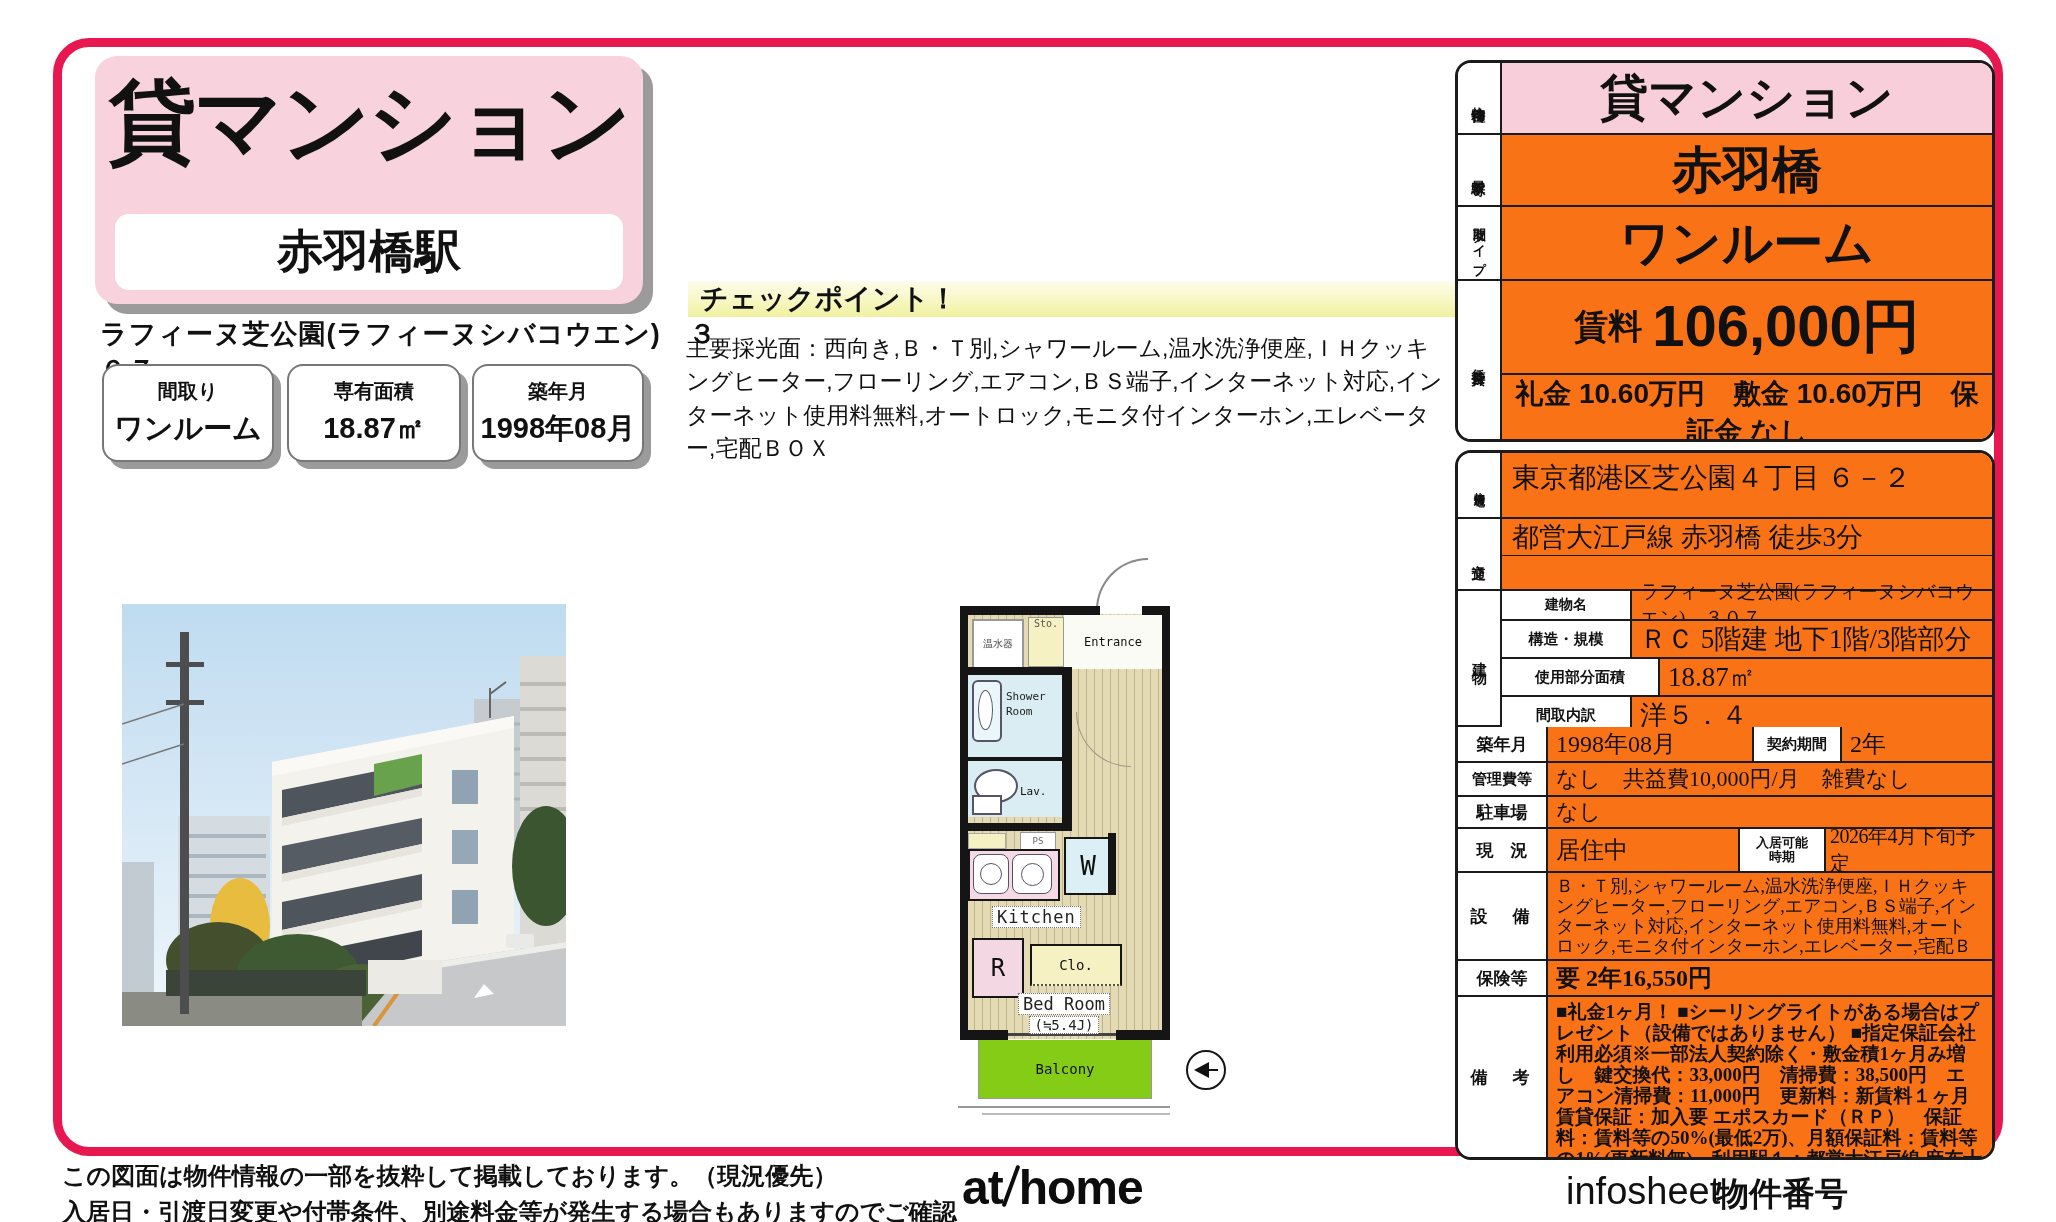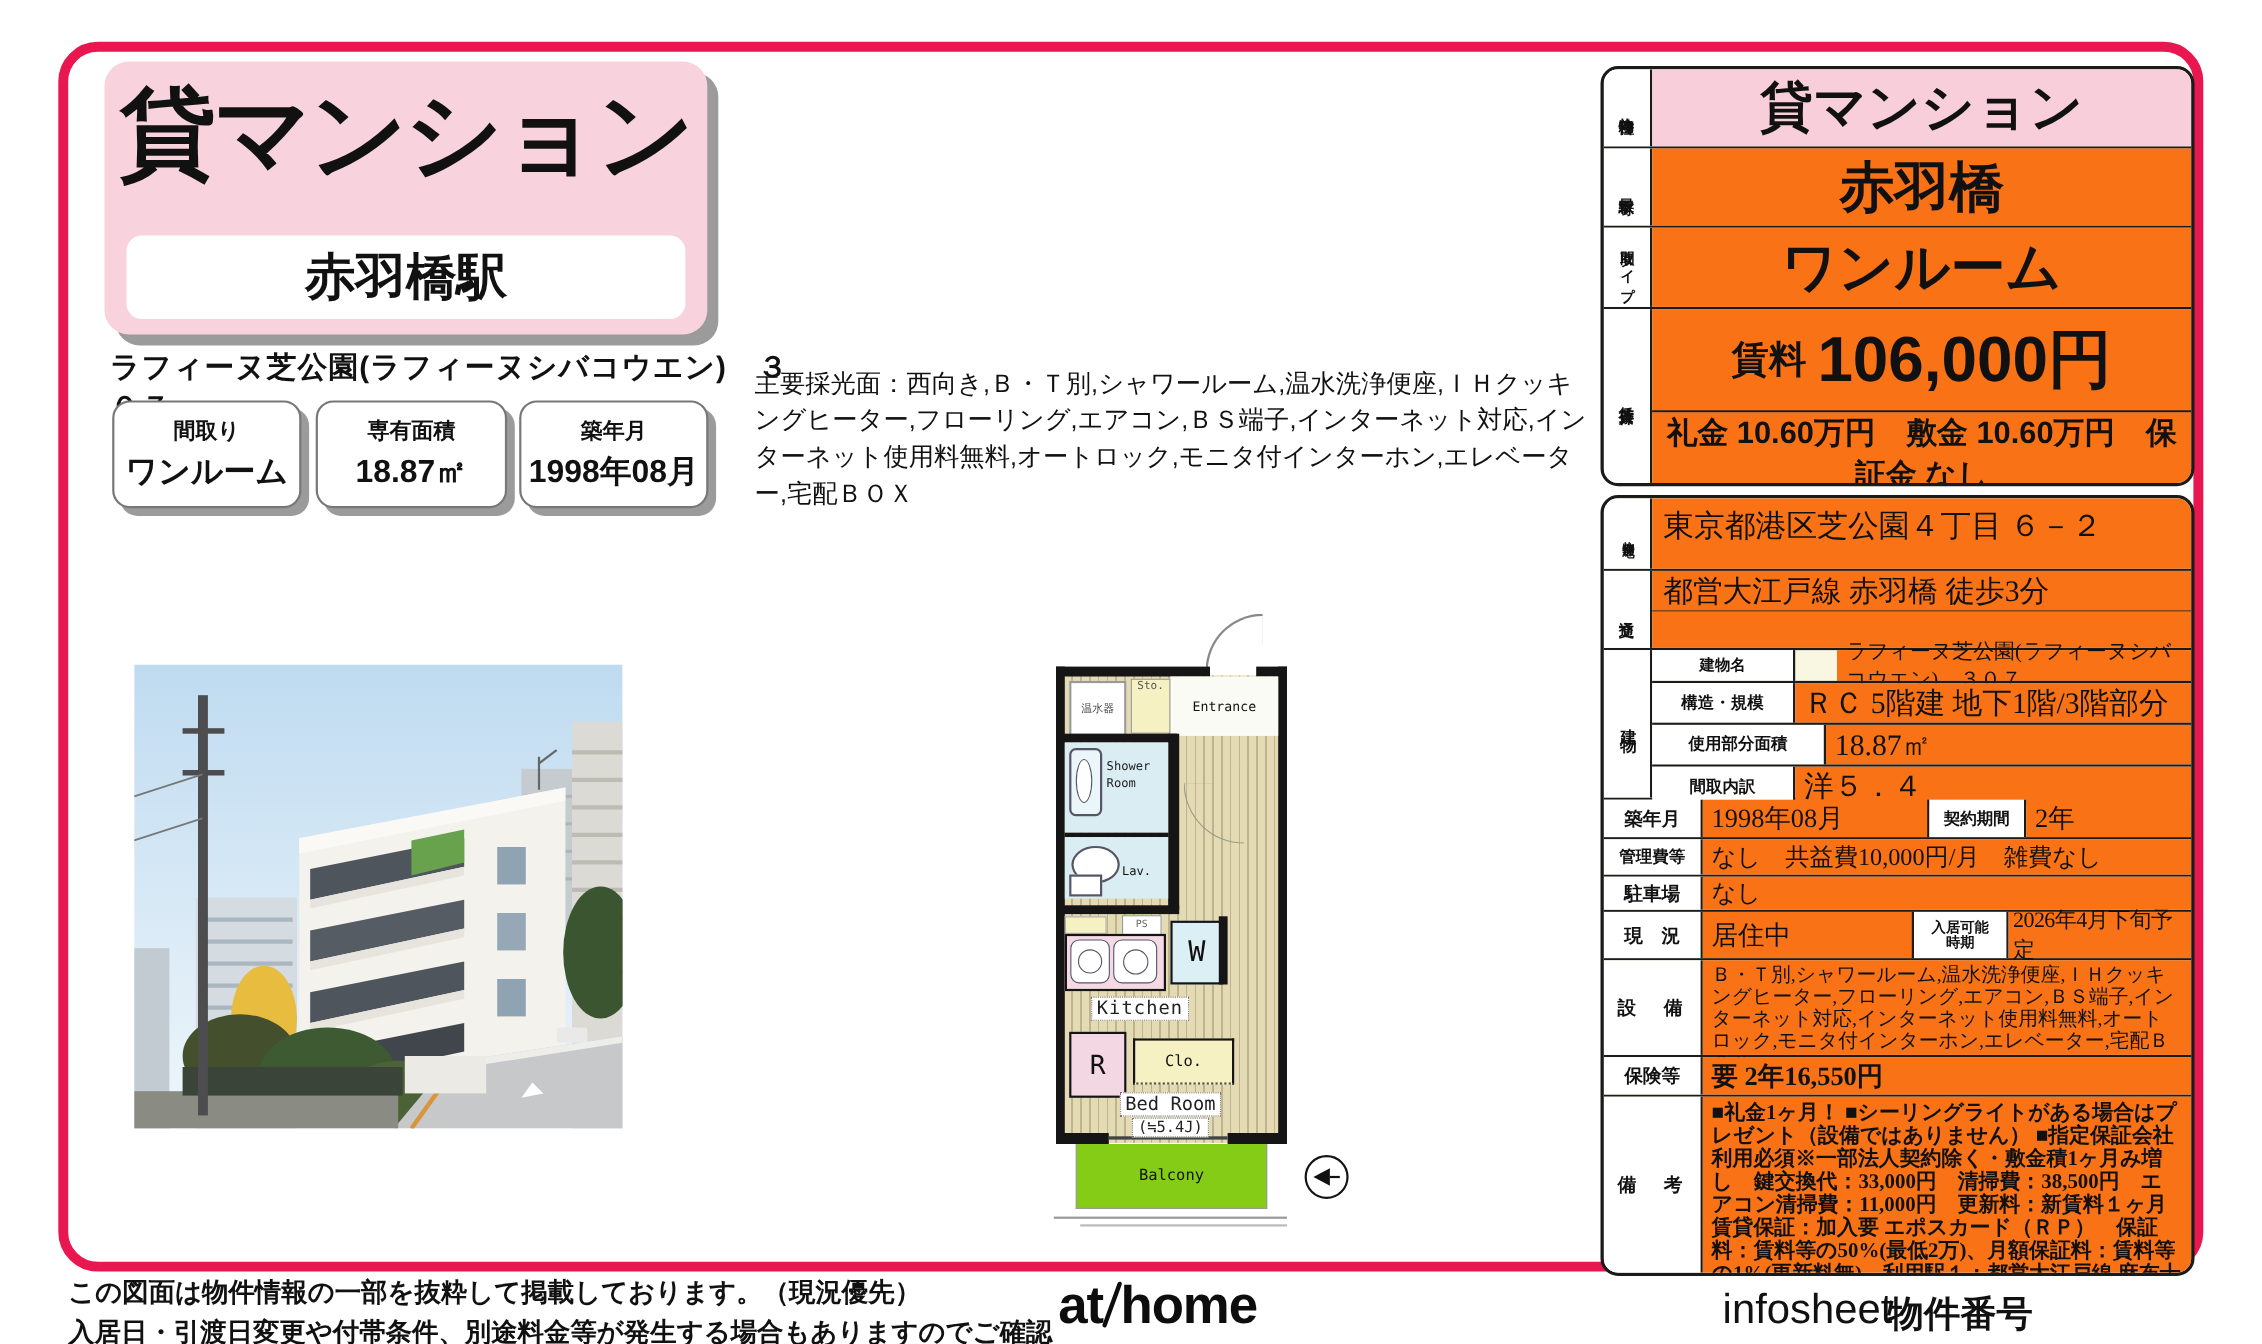--- a/index.html
+++ b/index.html
@@ -69,20 +69,21 @@
   </div>
   <div class="abs spec-box" style="left:287px;top:364px;width:170px;height:94px;">
     <div class="spec-label">専有面積</div>
     <div class="spec-value">18.87㎡</div>
   </div>
   <div class="abs spec-box" style="left:472px;top:364px;width:168px;height:94px;">
     <div class="spec-label">築年月</div>
     <div class="spec-value">1998年08月</div>
   </div>
 
+  <div class="abs checkpoint" style="left:688px;top:281px;width:756px;height:36px;">チェックポイント！</div>
   <div class="abs desc" style="left:686px;top:332px;width:758px;">主要採光面：西向き,Ｂ・Ｔ別,シャワールーム,温水洗浄便座,ＩＨクッキングヒーター,フローリング,エアコン,ＢＳ端子,インターネット対応,インターネット使用料無料,オートロック,モニタ付インターホン,エレベーター,宅配ＢＯＸ</div>
 
   <svg class="abs" style="left:122px;top:604px;" width="444" height="422" viewBox="0 0 444 422">
     <defs>
       <linearGradient id="sky" x1="0" y1="0" x2="0" y2="1">
         <stop offset="0" stop-color="#BFDBF0"></stop>
           <stop offset="1" stop-color="#EFF6FB"></stop>
       </linearGradient>
     </defs>
     <rect x="0" y="0" width="444" height="422" fill="url(#sky)"></rect>
@@ -317,21 +318,21 @@
         <div class="vcell serif" style="height:36px;flex:none;border-bottom:1.5px solid #1b1b1b;padding-left:10px;font-size:27px;">都営大江戸線 赤羽橋 徒歩3分</div>
         <div class="vcell" style="flex:1;"></div>
       </div>
     </div>
 
     <div class="trow" style="height:134px;">
       <div class="lcell" style="width:42px;">
           <span class="vlab" style="font-size:15px;letter-spacing:8px;">建物</span>
         </div>
       <div style="flex:1;display:flex;flex-direction:column;min-width:0;">
-        <div class="innrow first" style="height:28px;gap:38px;">
+        <div class="innrow first" style="height:28px;">
           <div class="lcell hlab" style="width:128px;font-size:14px;border-right:2px solid #1b1b1b;">建物名</div>
           <div class="vcell serif" style="font-size:19px;padding-left:8px;">ラフィーヌ芝公園(ラフィーヌシバコウエン)　３０７</div>
         </div>
         <div class="innrow" style="height:36px;">
           <div class="lcell hlab" style="width:128px;font-size:15px;">構造・規模</div>
           <div class="vcell serif" style="font-size:27px;padding-left:8px;">ＲＣ 5階建 地下1階/3階部分</div>
         </div>
         <div class="innrow" style="height:38px;">
           <div class="lcell hlab" style="width:128px;font-size:15px;padding:0 14px;line-height:1.1;">使用部分面積</div>
           <div class="vcell serif" style="font-size:27px;padding-left:8px;">18.87㎡</div>

